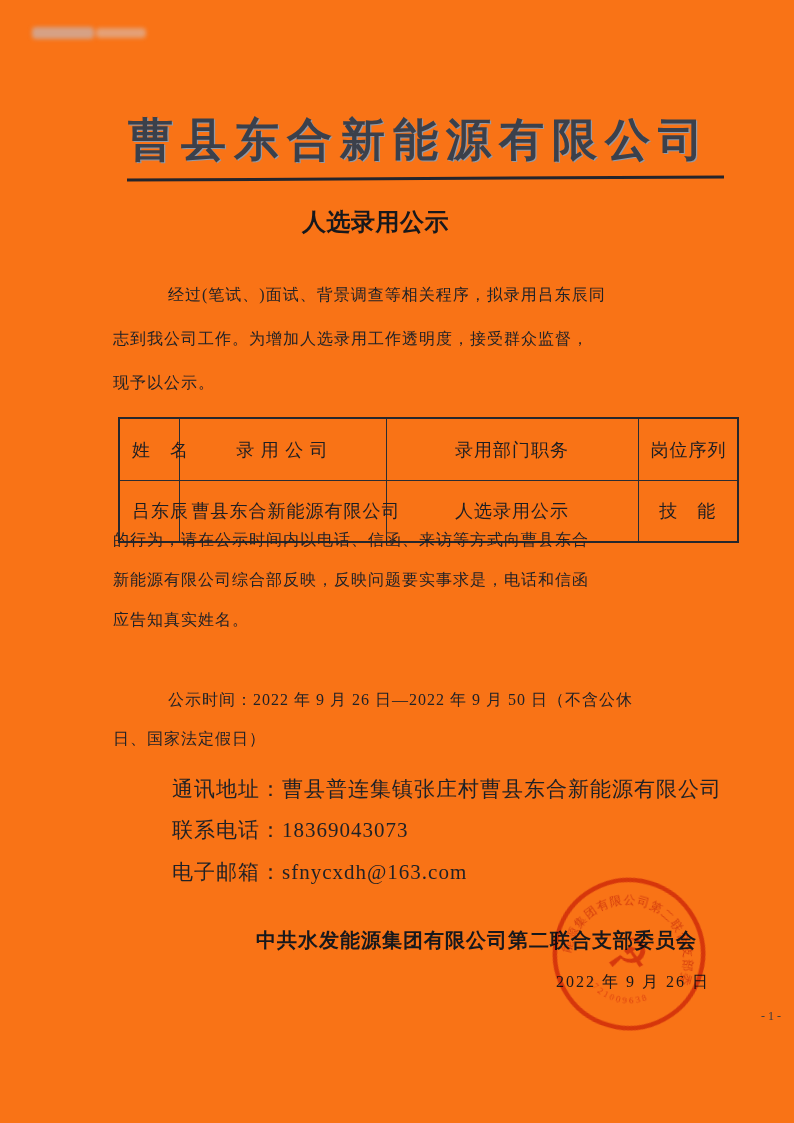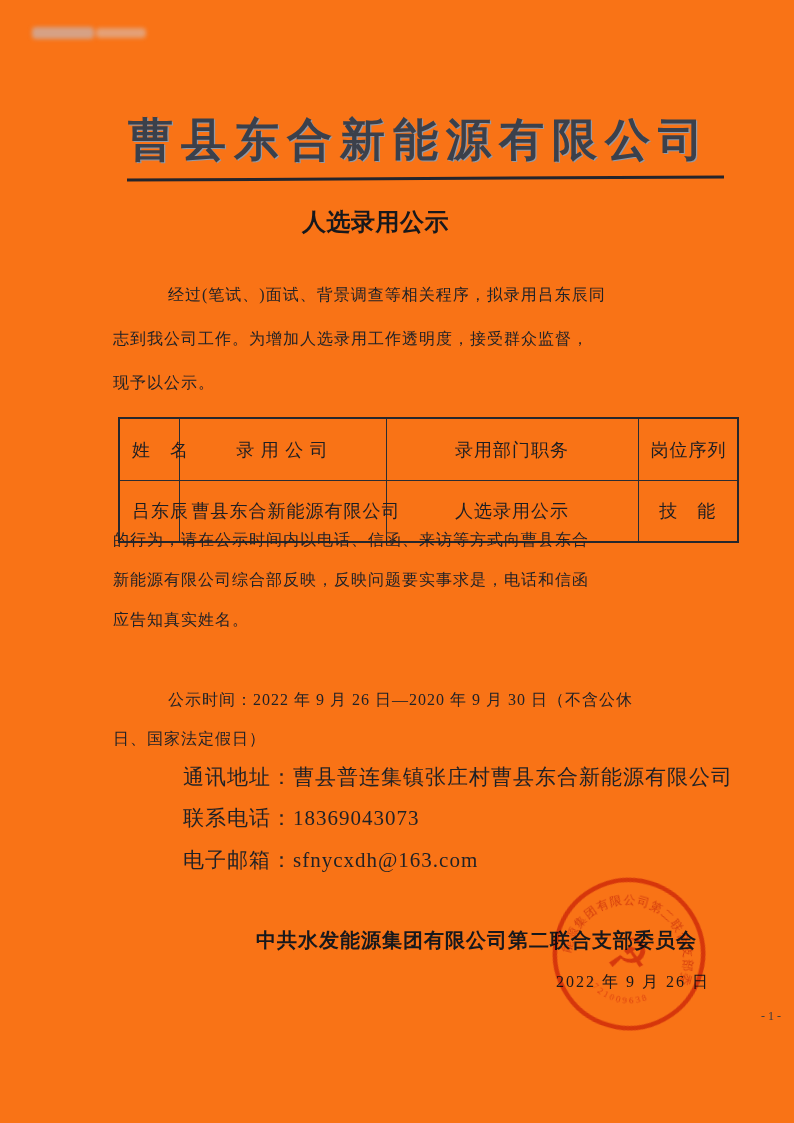--- a/index.html
+++ b/index.html
@@ -26,21 +26,21 @@
   .doc-title{
     position:absolute;left:302px;top:206px;white-space:nowrap;
     font-size:24px;font-weight:bold;letter-spacing:0.5px;color:#17181c;
   }
 
   .para{position:absolute;left:113px;width:610px;font-size:16px;letter-spacing:1px;color:#212227;}
   .para .ln{height:44px;line-height:44px;white-space:nowrap;}
   .para.tight .ln{height:40px;line-height:40px;}
   .para.tighter .ln{height:39px;line-height:39px;}
   .ln.indent{padding-left:55px;}
-  .contact{position:absolute;left:183px;height:38px;line-height:38px;font-size:21px;letter-spacing:1px;white-space:nowrap;}
+  .contact{position:absolute;left:172px;height:38px;line-height:38px;font-size:21px;letter-spacing:1px;white-space:nowrap;margin-top:12px;}
 
   .rtable{position:absolute;left:118px;top:417px;}
   .rtable table{border-collapse:collapse;table-layout:fixed;width:619px;}
   .rtable td{
     border:1.6px solid #2b2c32;text-align:center;vertical-align:middle;
     font-size:18px;letter-spacing:1px;color:#1d1e23;padding:12px;white-space:nowrap;
   }
   .rtable tr.hd td{height:37px;}
   .rtable tr.dt td{height:36px;}
   .rtable table{border:2px solid #26272d;}
@@ -104,21 +104,21 @@
       </table>
   </div>
 
   <div class="para tight" style="top:520px">
     <div class="ln">的行为，请在公示时间内以电话、信函、来访等方式向曹县东合</div>
     <div class="ln">新能源有限公司综合部反映，反映问题要实事求是，电话和信函</div>
     <div class="ln">应告知真实姓名。</div>
   </div>
 
   <div class="para tighter" style="top:680px">
-    <div class="ln indent">公示时间：2022 年 9 月 26 日—2020 年 9 月 30 日（不含公休</div>
+    <div class="ln indent">公示时间：2022 年 9 月 26 日—2022 年 9 月 50 日（不含公休</div>
     <div class="ln">日、国家法定假日）</div>
   </div>
 
   <div class="contact" style="top:758px">通讯地址：曹县普连集镇张庄村曹县东合新能源有限公司</div>
   <div class="contact" style="top:799px">联系电话：18369043073</div>
   <div class="contact" style="top:841px">电子邮箱：sfnycxdh@163.com</div>
 
   <div class="signature">中共水发能源集团有限公司第二联合支部委员会</div>
   <div class="sign-date">2022 年 9 月 26 日</div>
   <div class="page-num">-1-</div>

